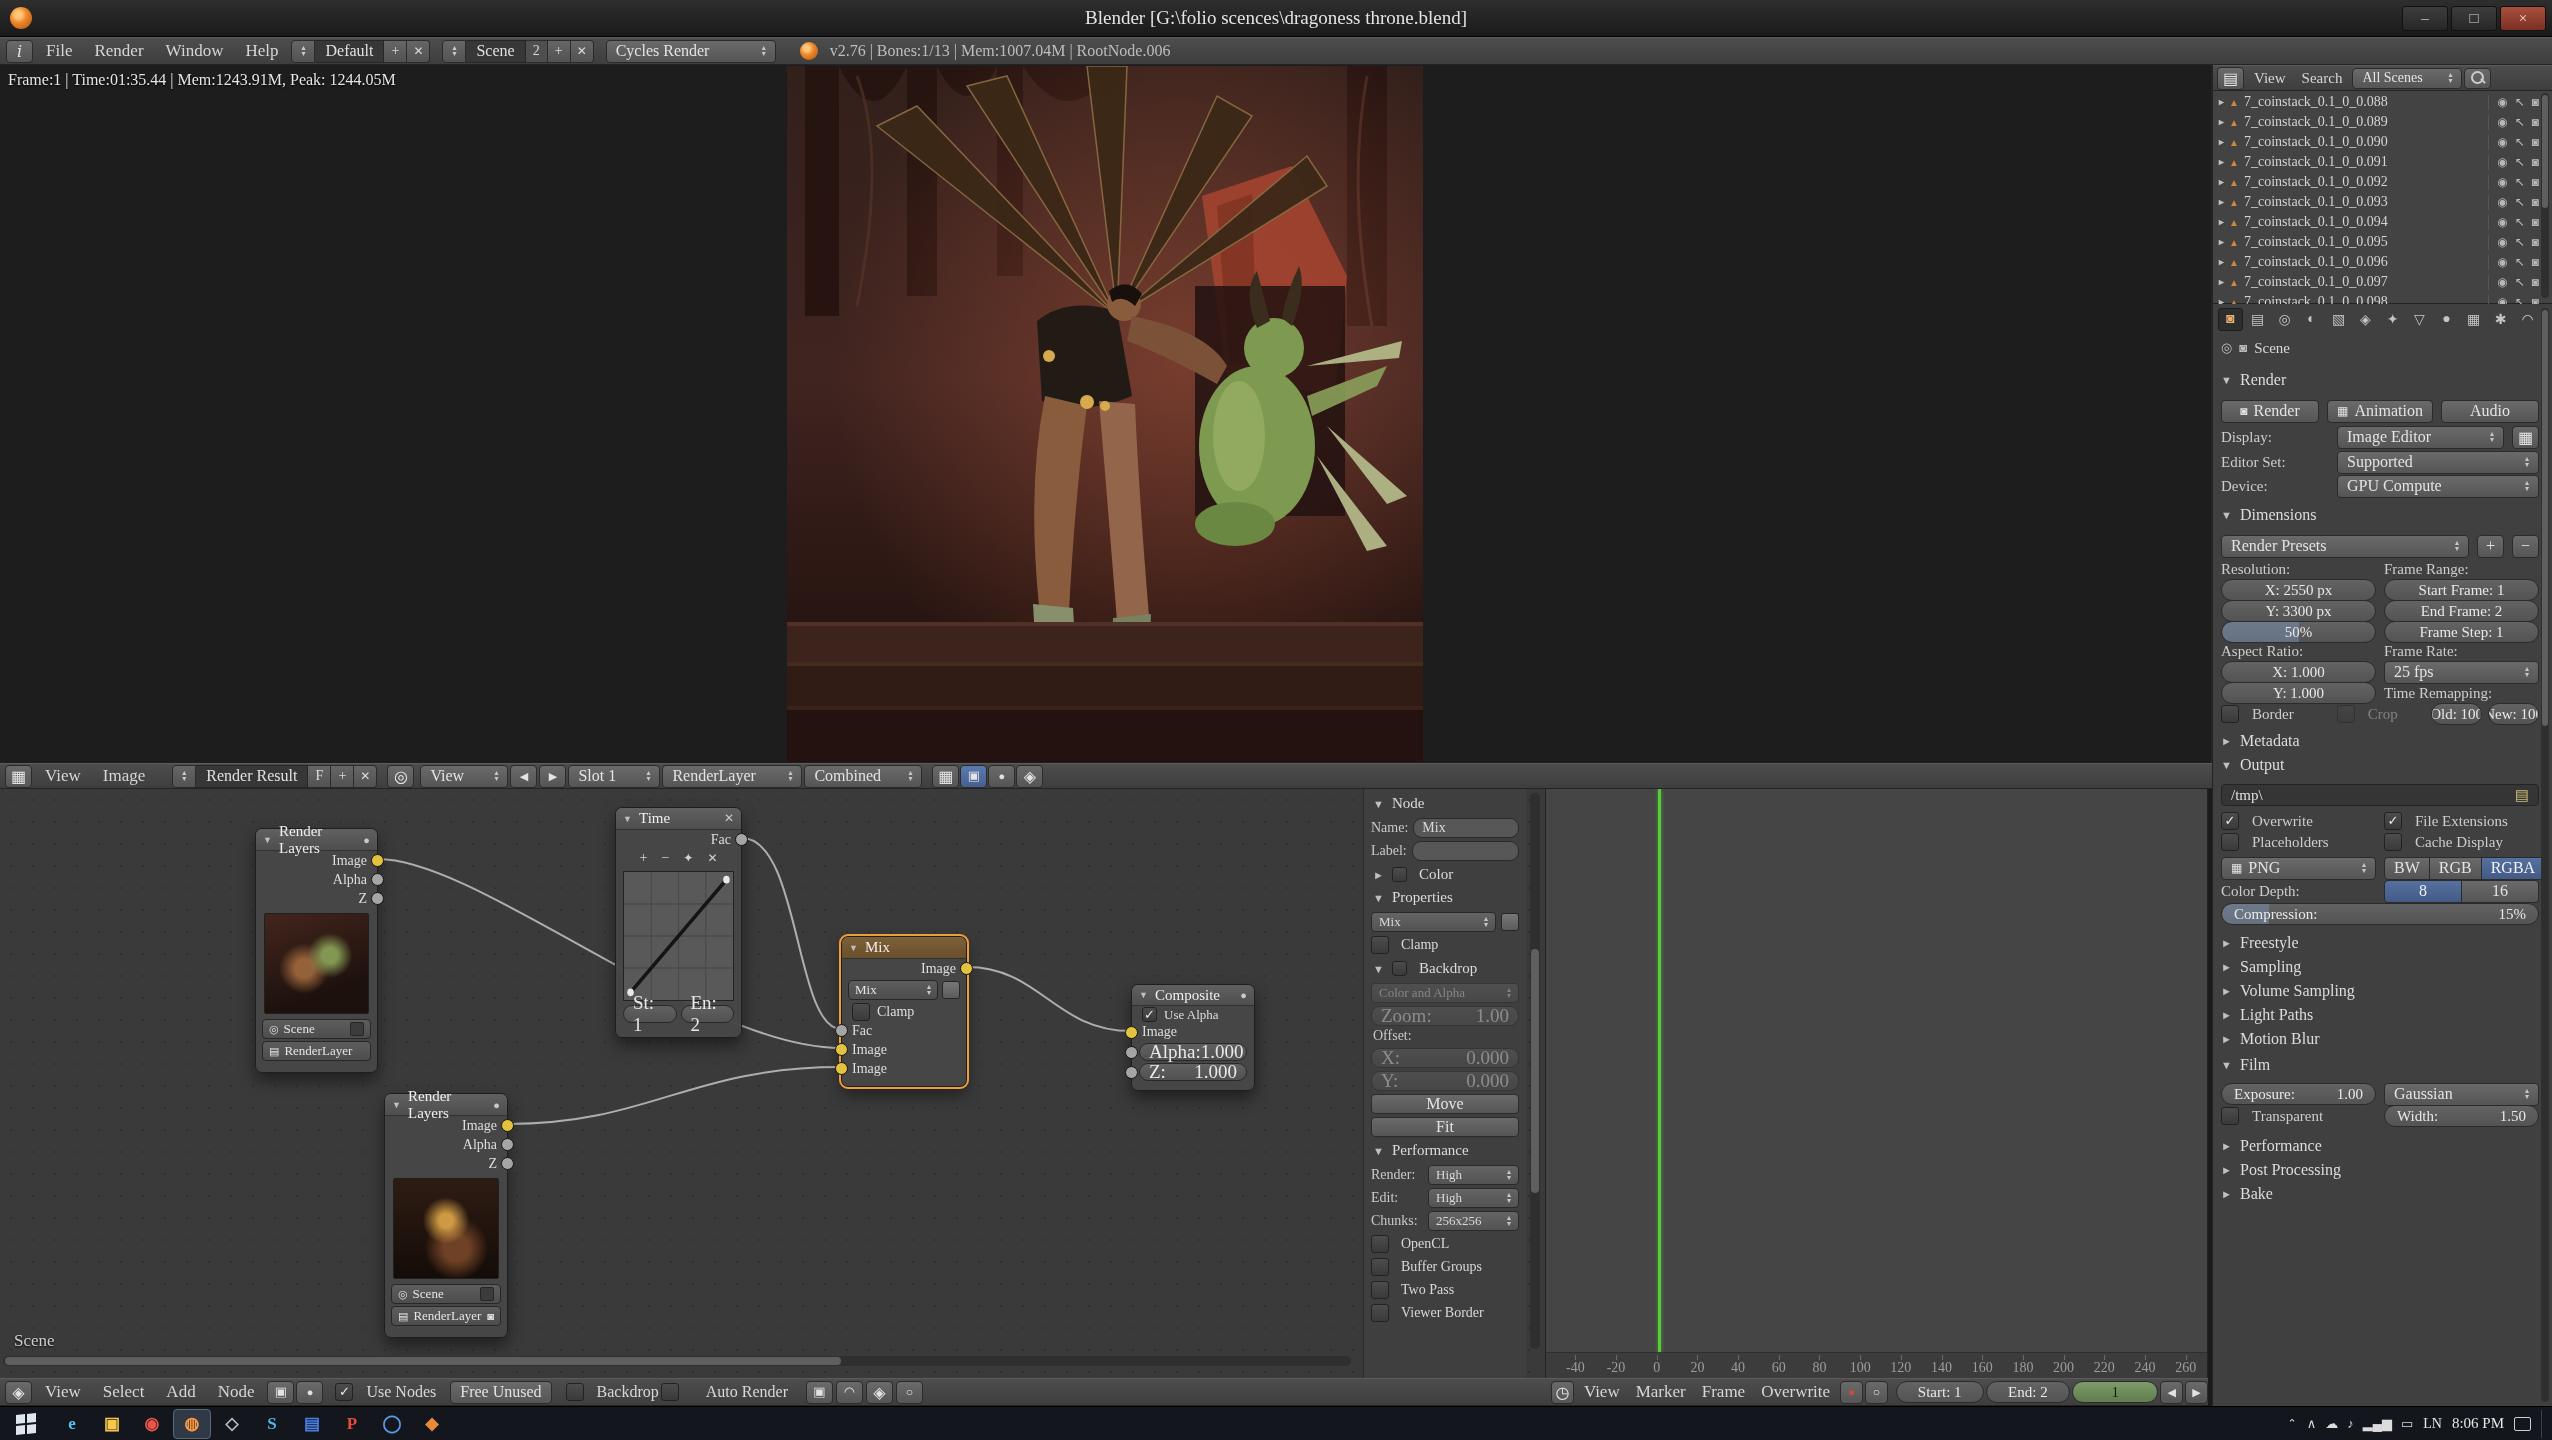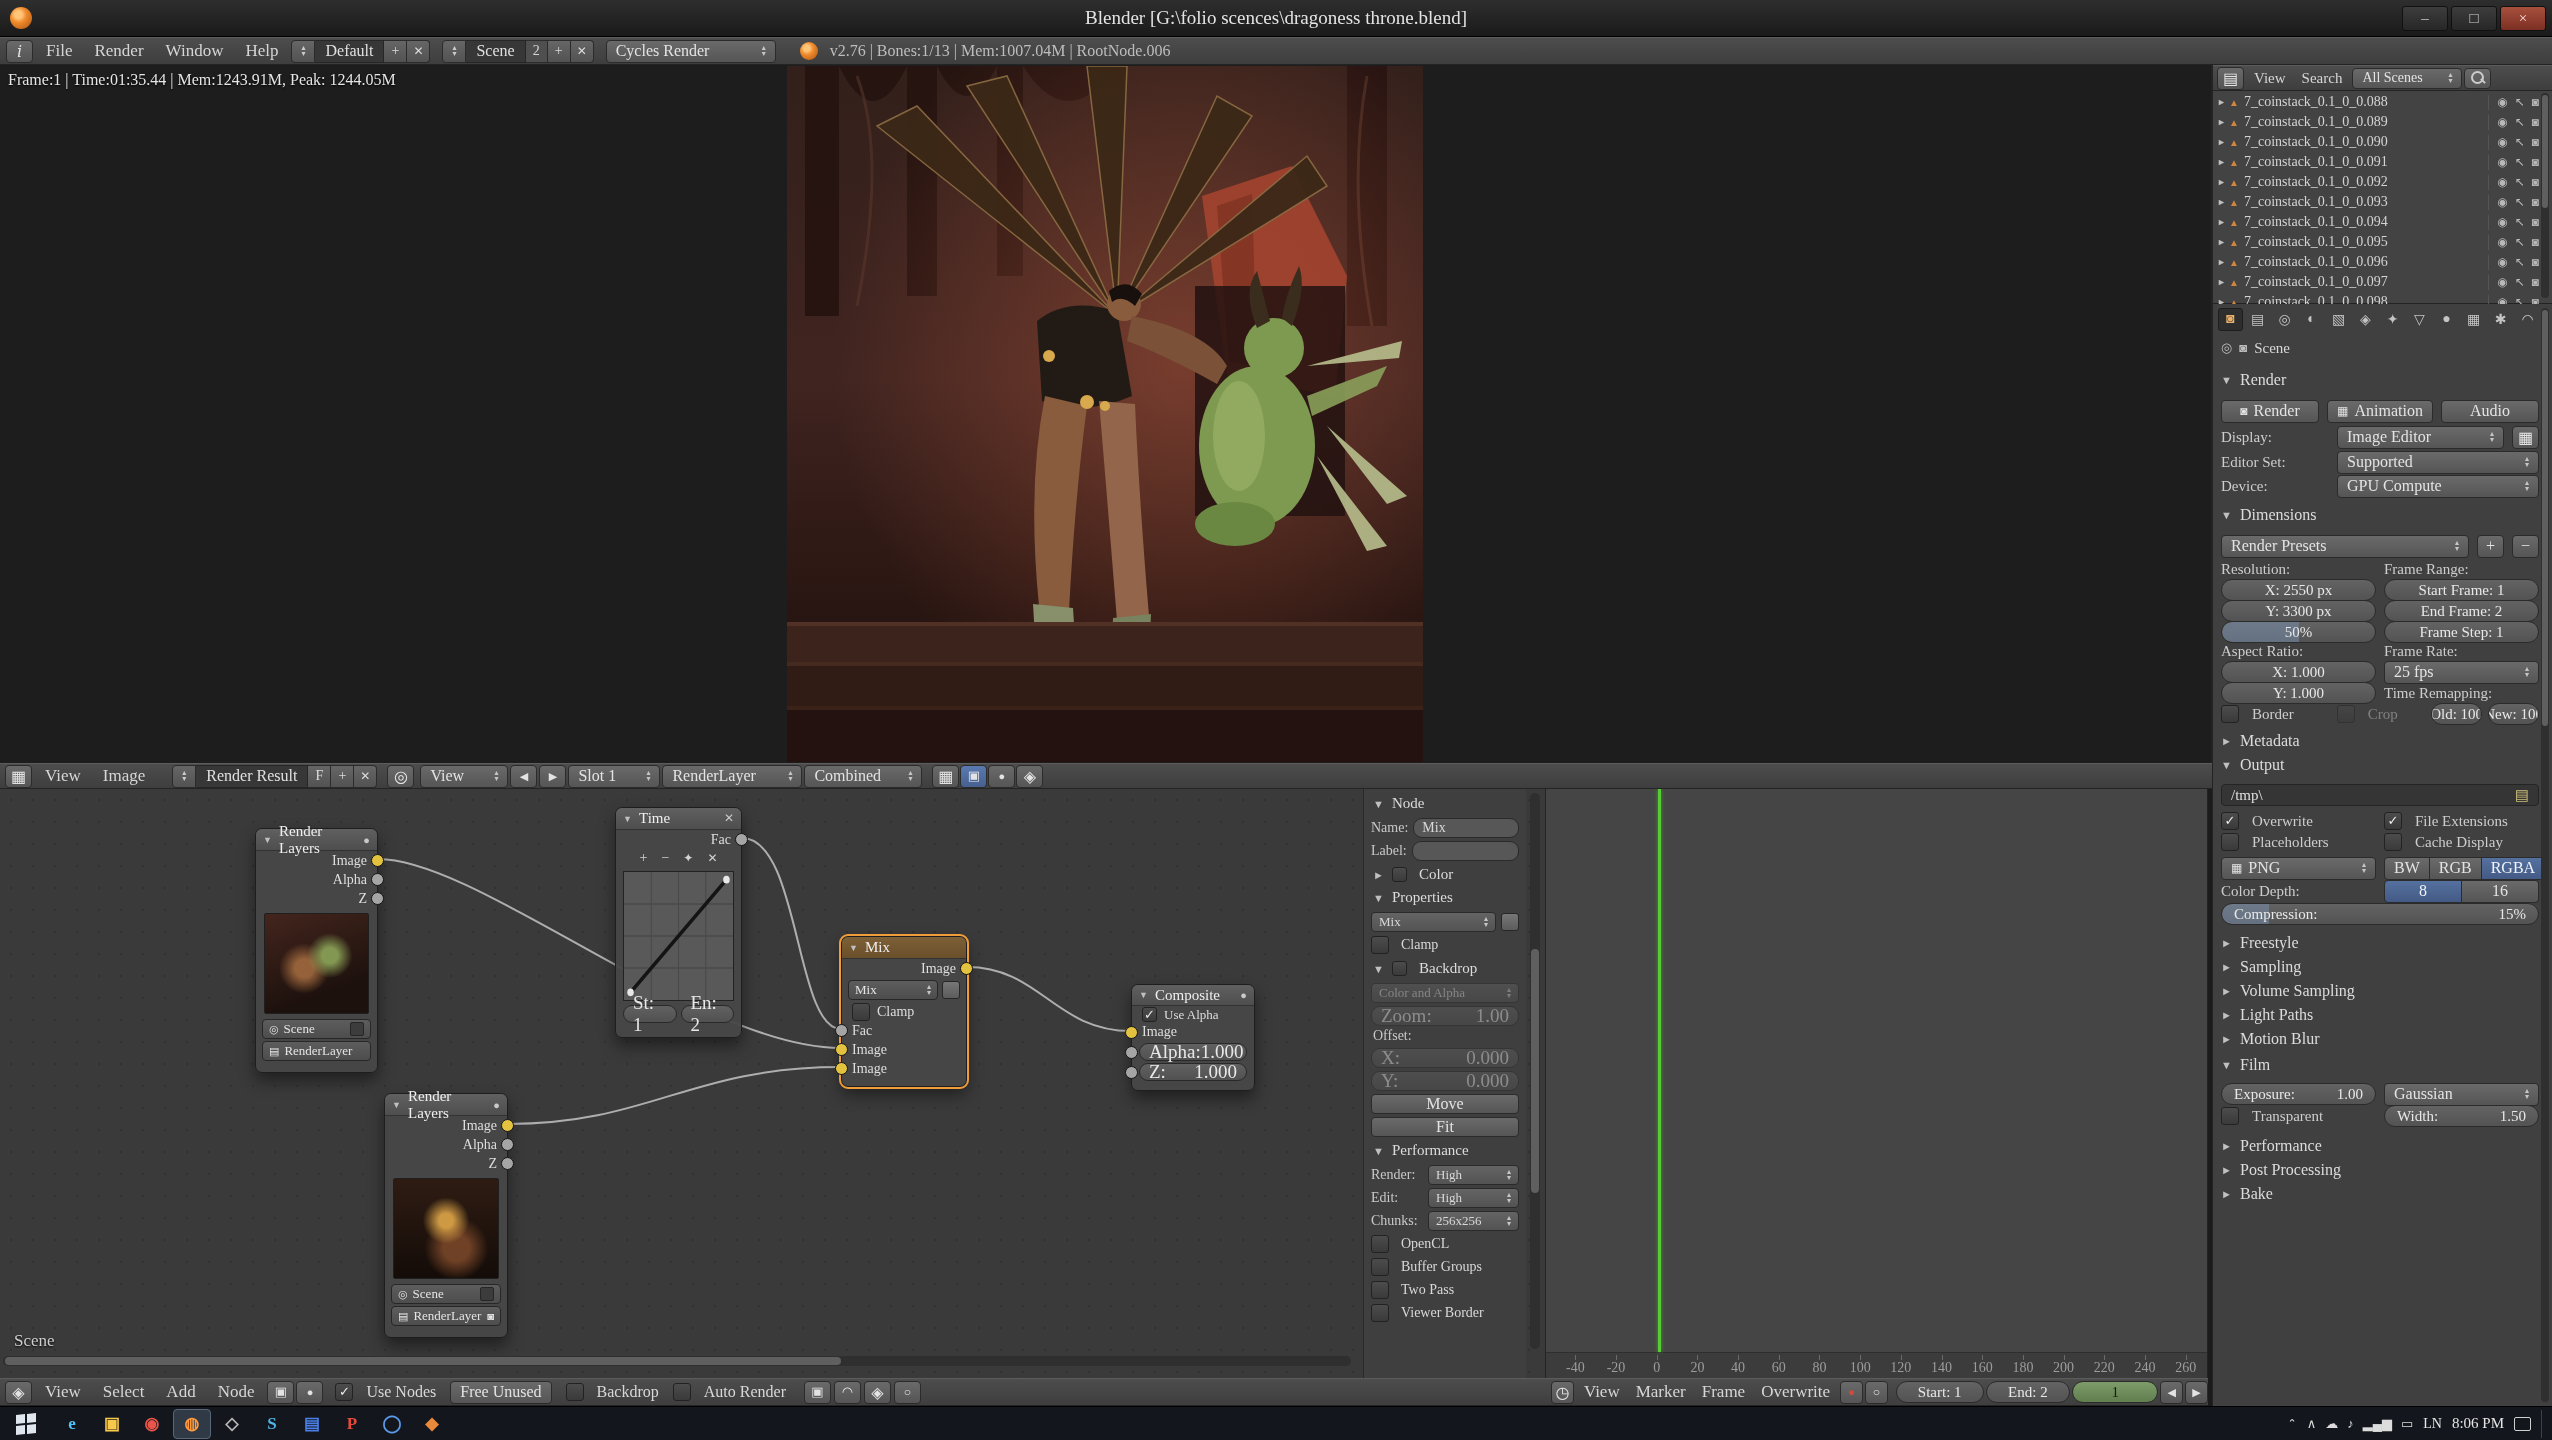--- a/index.html
+++ b/index.html
@@ -630,21 +630,21 @@
       <div class="btn iconbtn gl gl-ball"></div>
       <div class="row" style="margin-left:10px;gap:6px">
         <span class="chk on"></span>
         <span style="font-size:16px">Use Nodes</span>
       </div>
       <div class="btn" style="margin-left:12px">Free Unused</div>
       <div class="row" style="margin-left:12px;gap:6px">
         <span class="chk"></span>
         <span style="font-size:16px">Backdrop</span>
       </div>
-      <div class="row" style="margin-left:12px;gap:6px">
+      <div class="row" style="gap:20px">
         <span class="chk"></span>
         <span style="font-size:16px">Auto Render</span>
       </div>
       <div class="row" style="margin-left:16px;gap:3px">
         <div class="btn iconbtn gl gl-copy"></div>
         <div class="btn iconbtn gl gl-mag"></div>
         <div class="btn iconbtn gl gl-node"></div>
         <div class="btn iconbtn gl gl-key"></div>
       </div>
     </div>

